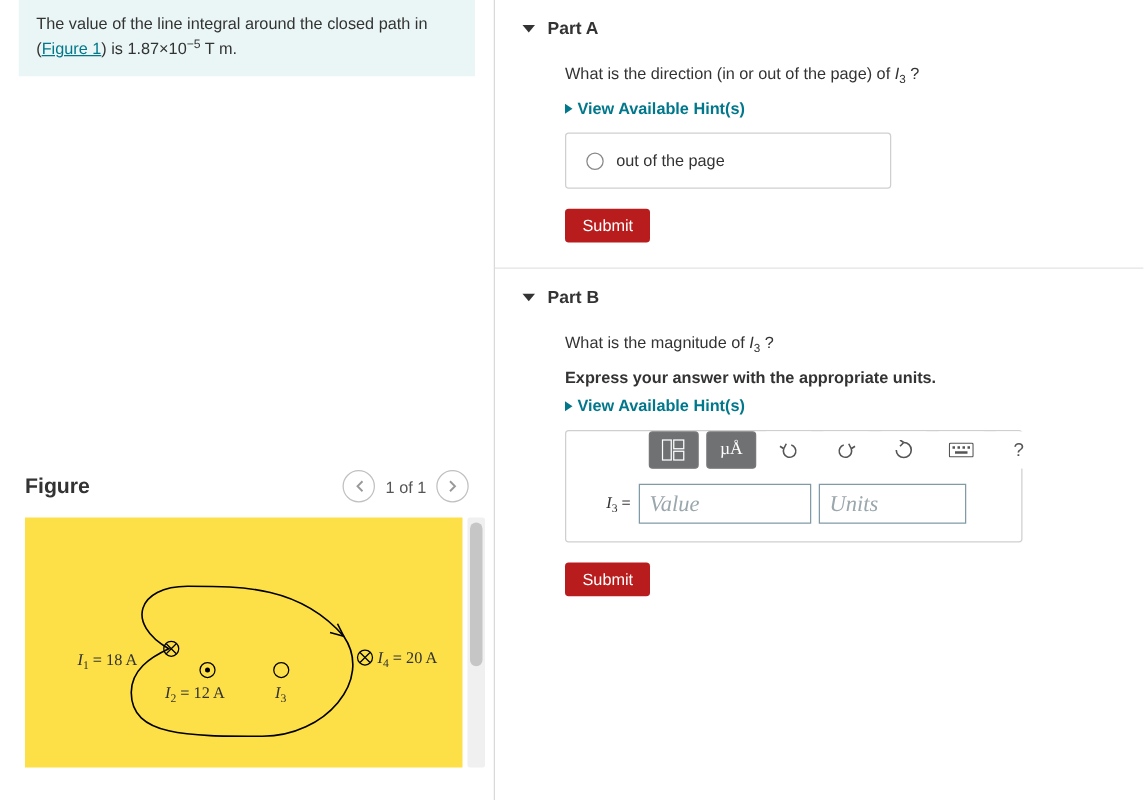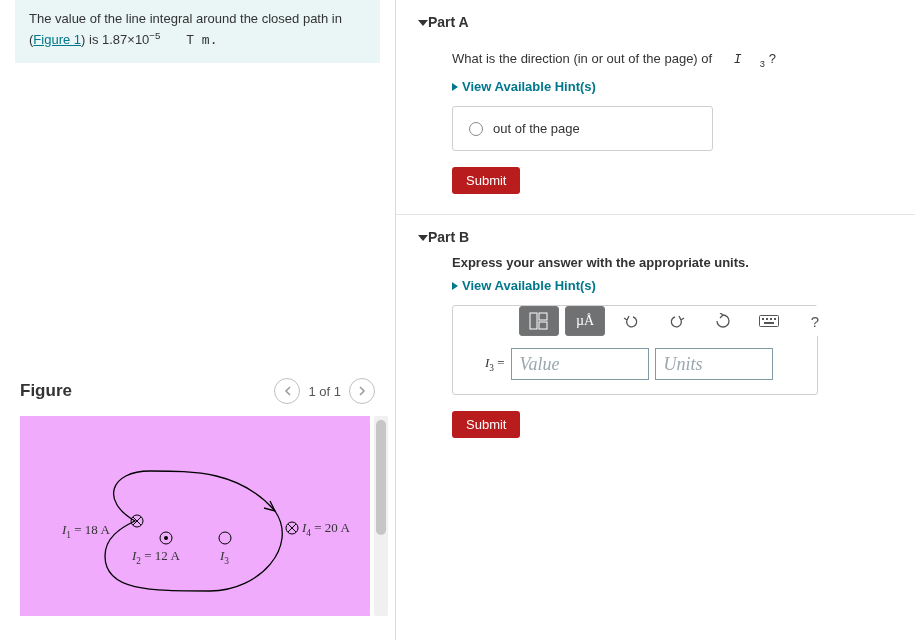--- a/index.html
+++ b/index.html
@@ -34,21 +34,21 @@
     background: #e9f6f5;
     padding: 10px 14px 12px 14px;
     margin: 0 15px 0 15px;
     line-height: 1.45;
   }
   .problem-box a {
     color: #00778b;
     text-decoration: underline;
     cursor: pointer;
   }
-  .serif { font-family: Liberation Mono, monospace; margin-left: 18px; }
+  .serif { font-family: Liberation Sans, sans-serif; }
   .sup { font-size: 0.75em; vertical-align: super; }
   .figure-section { margin: 0 0 0 20px; }
   .figure-hdr {
     display: flex;
     align-items: center;
     justify-content: space-between;
     margin: 0 20px 12px 0;
   }
   .figure-hdr h3 {
     font-size: 17px;
@@ -68,21 +68,21 @@
     border: 1px solid #c0c0c0;
     border-radius: 50%;
     display: flex;
     align-items: center;
     justify-content: center;
     color: #888;
     background: #fff;
     cursor: pointer;
   }
   .figure-canvas {
-    background: #f0abfc;
+    background: #fde047;
     border-top: none;
     height: 200px;
     position: relative;
     margin-right: 25px;
   }
   .figure-scroll {
     position: absolute;
     right: -18px;
     top: 0;
     bottom: 0;
@@ -100,20 +100,21 @@
     border-radius: 6px;
   }
   .part {
     border-top: 1px solid #e4e4e4;
     padding: 0 20px 20px 32px;
   }
   .part:first-child { border-top: none; }
   .part-head {
     display: flex;
     align-items: center;
+    gap: 10px;
     padding: 14px 0 6px 0;
     cursor: pointer;
   }
   .caret-down {
     display: inline-block;
     width: 0; height: 0;
     border-left: 5px solid transparent;
     border-right: 5px solid transparent;
     border-top: 6px solid #333;
     margin-top: 2px;
@@ -337,20 +338,23 @@
         <button class="submit-btn">Submit</button>
       </div>
     </div>
 
     <div class="part">
       <div class="part-head">
         <span class="caret-down"></span>
         <strong>Part B</strong>
       </div>
       <div class="part-body">
+        <div class="prompt">
+          <span>What is the magnitude of </span><span class="serif" style="font-style:italic">I</span><span class="serif sub">3</span><span> ?</span>
+        </div>
         <div class="instr">Express your answer with the appropriate units.</div>
         <div class="hints-link">
           <span class="rtri"></span>
           <span>View Available Hint(s)</span>
         </div>
 
         <div class="ans-box">
           <div class="toolbar">
             <div class="tool">
               <svg width="20" height="18">

